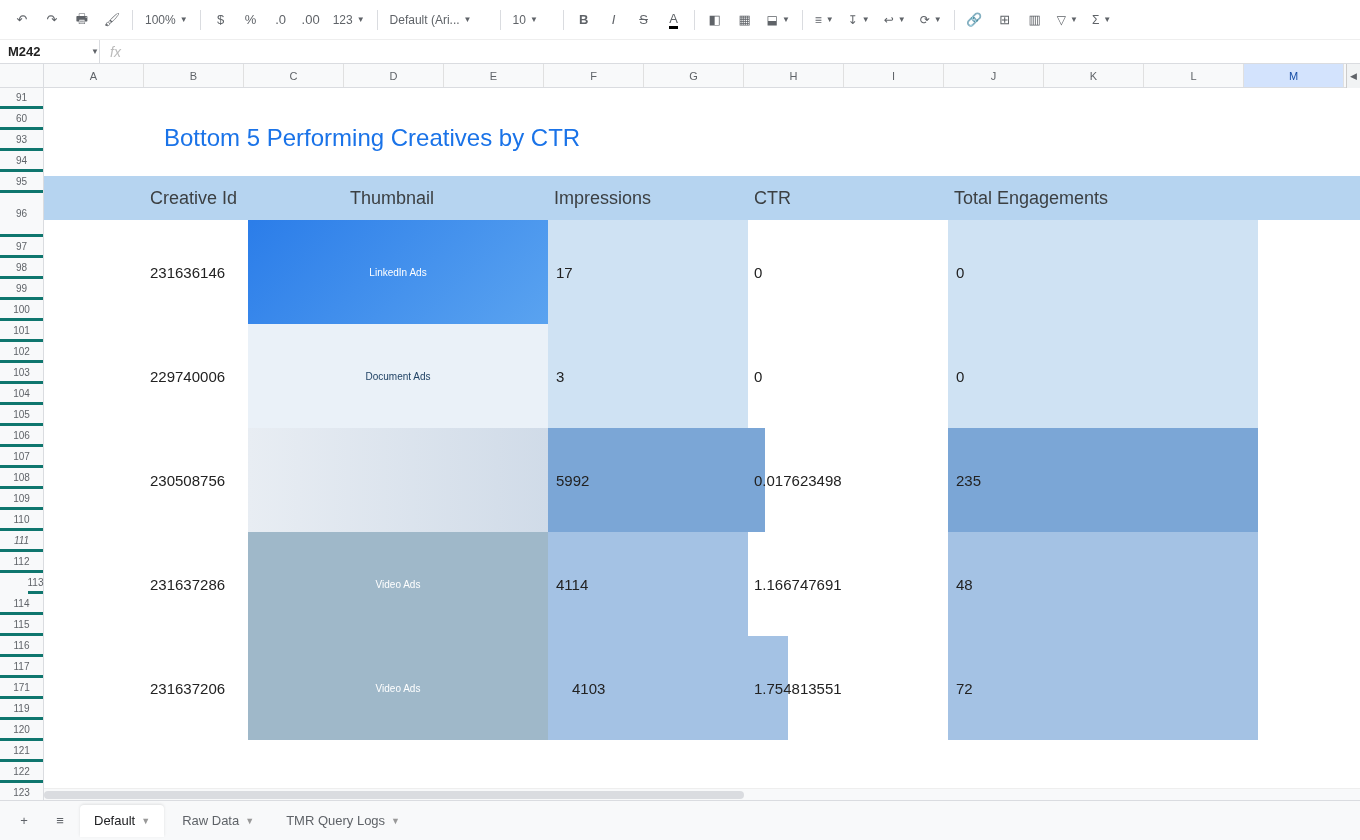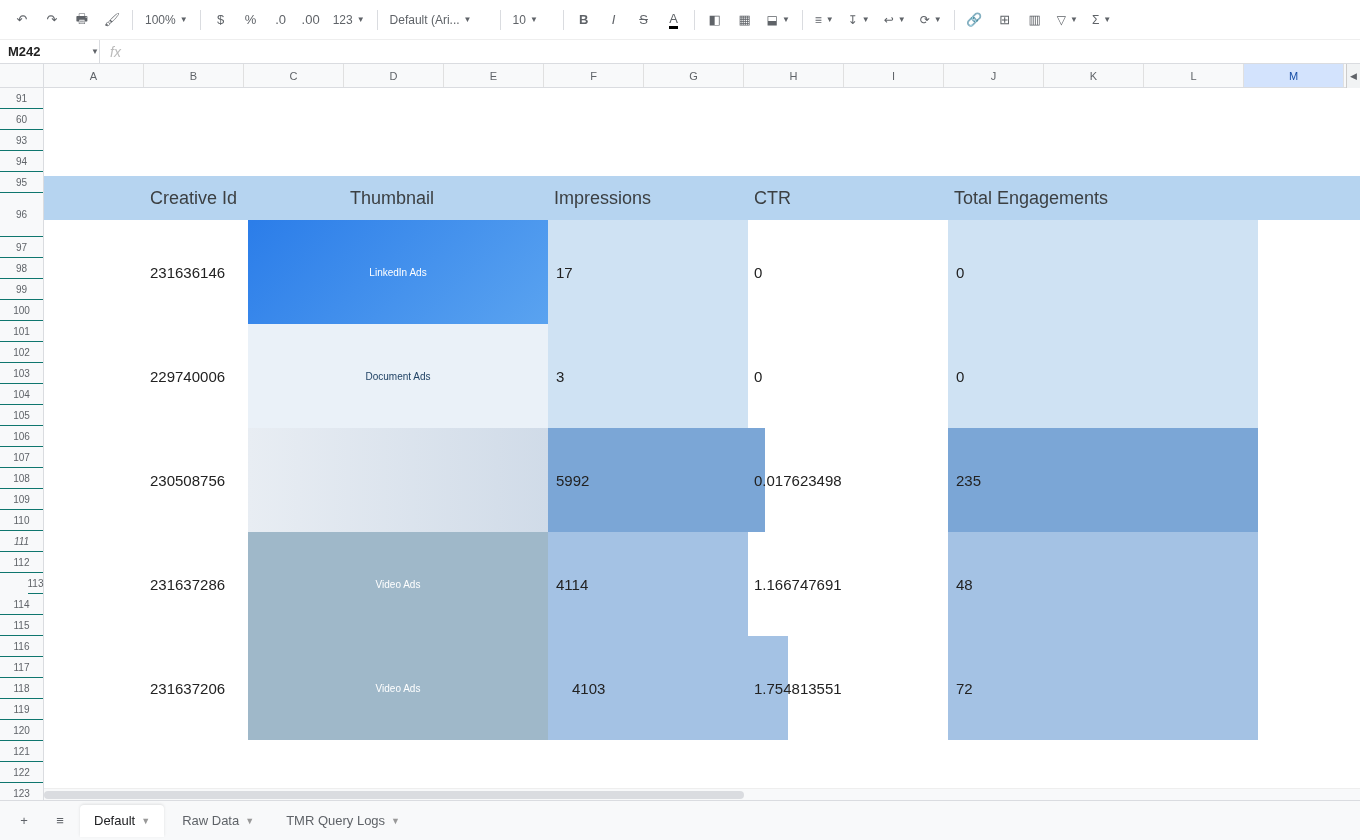--- a/index.html
+++ b/index.html
@@ -18,21 +18,21 @@
 .fx { padding-left: 10px; font-style: italic; color: #bbb; font-size: 14px; }
 
 
 .grid-area { position: relative; width: 1360px; height: calc(840px - 40px - 24px - 40px); overflow: hidden; }
 .colheaders { display: flex; height: 24px; background: #f8f9fa; border-bottom: 1px solid #dadce0; position: relative; }
 .corner { width: 44px; border-right: 1px solid #dadce0; background: #f8f9fa; }
 .ch { border-right: 1px solid #e0e0e0; display: flex; align-items: center; justify-content: center; font-size: 11px; color: #5f6368; background: #f8f9fa; }
 .ch.active { background: #d3e3fd; color: #174ea6; }
 .rowbody { display: flex; height: calc(100% - 24px); }
 .rowheaders { width: 44px; background: #f8f9fa; border-right: 1px solid #dadce0; }
-.rh { height: 21px; border-bottom: 1px solid #0f766e; display: flex; align-items: center; justify-content: center; font-size: 10px; color: #5f6368; }
+.rh { height: 21px; border-bottom: 3px solid #0f766e; display: flex; align-items: center; justify-content: center; font-size: 10px; color: #5f6368; }
 .cells { flex: 1; position: relative; background: #fff; }
 
 
 .title { position: absolute; color: #1a73e8; font-size: 24px; font-weight: 400; }
 .hdrband { position: absolute; background: #b6d4f0; height: 44px; }
 .hdrtext { position: absolute; color: #3c4043; font-size: 18px; font-weight: 400; }
 .idcell { position: absolute; font-size: 15px; color: #222; }
 .thumbcell { position: absolute; width: 300px; background: #e8eef3; display:flex; align-items:center; justify-content:center; overflow:hidden; }
 .numcell { position: absolute; font-size: 15px; }
 .shade-l { background: #cfe2f3; }
@@ -171,29 +171,30 @@
         <div class="rh" style="height: 21px;">108</div>
         <div class="rh" style="height: 21px;">109</div>
         <div class="rh" style="height: 21px;">110</div>
         <div class="rh" style="height: 21px; font-style: italic;">111</div>
         <div class="rh" style="height: 21px;">112</div>
         <div class="rh" style="height: 21px; margin-left: 28px;">113</div>
         <div class="rh" style="height: 21px;">114</div>
         <div class="rh" style="height: 21px;">115</div>
         <div class="rh" style="height: 21px;">116</div>
         <div class="rh" style="height: 21px;">117</div>
-        <div class="rh" style="height: 21px;">118</div>
+        <div class="rh" style="height: 21px;">171</div>
         <div class="rh" style="height: 21px;">119</div>
         <div class="rh" style="height: 21px;">120</div>
         <div class="rh" style="height: 21px;">121</div>
         <div class="rh" style="height: 21px;">122</div>
         <div class="rh" style="height: 21px;">123</div>
       </div>
     <div class="cells" id="cells">
 
+      <div class="title" style="left:120px; top:36px;">Bottom 5 Performing Creatives by CTR</div>
 
       <div class="hdrband" style="left:0; top:88px; width:1316px;"></div>
       <div class="hdrtext" style="left:106px; top:100px;">Creative Id</div>
       <div class="hdrtext" style="left:306px; top:100px;">Thumbnail</div>
       <div class="hdrtext" style="left:510px; top:100px;">Impressions</div>
       <div class="hdrtext" style="left:710px; top:100px;">CTR</div>
       <div class="hdrtext" style="left:910px; top:100px;">Total Engagements</div>
 
       <div id="datarows">
           <div class="idcell" style="left: 106px; top: 176px;">231636146</div>

